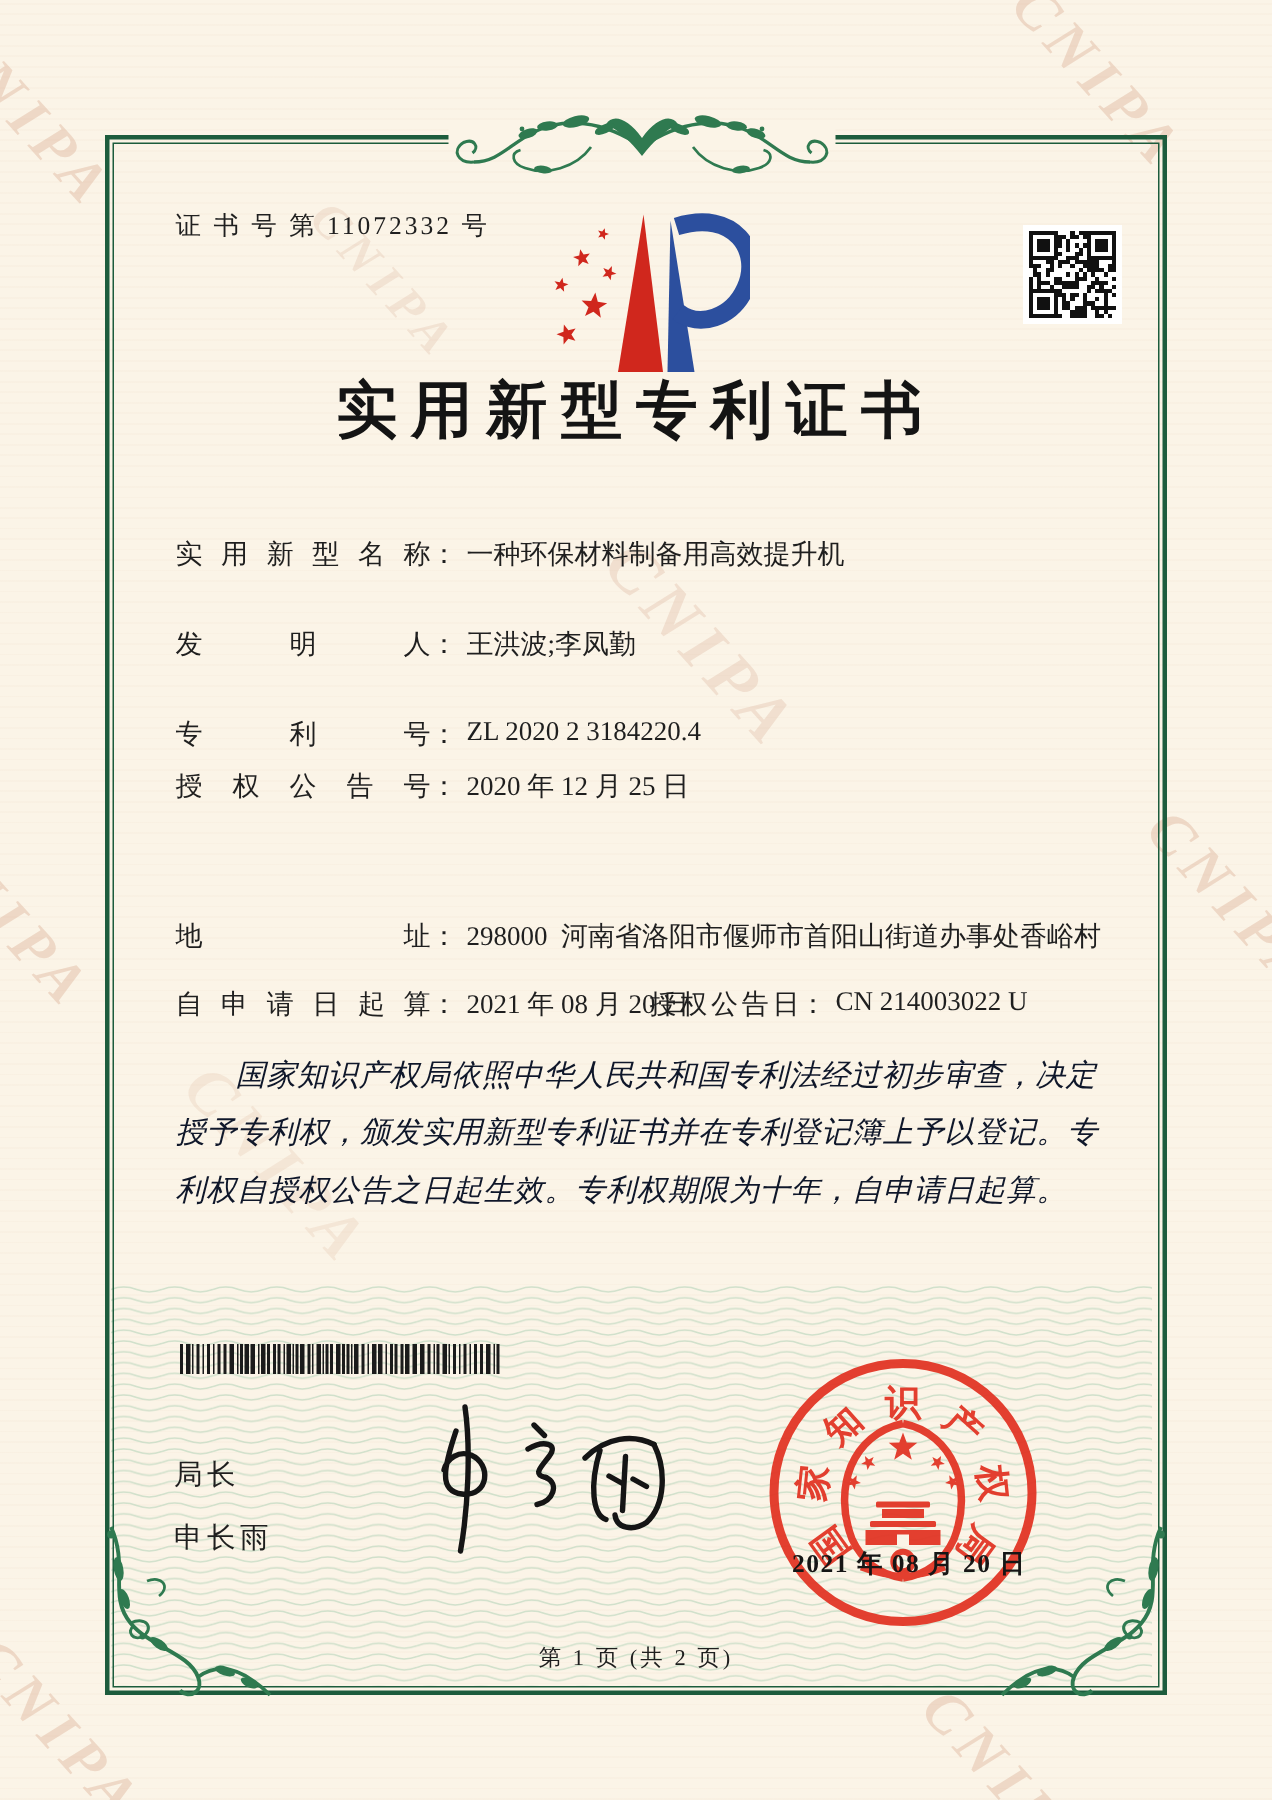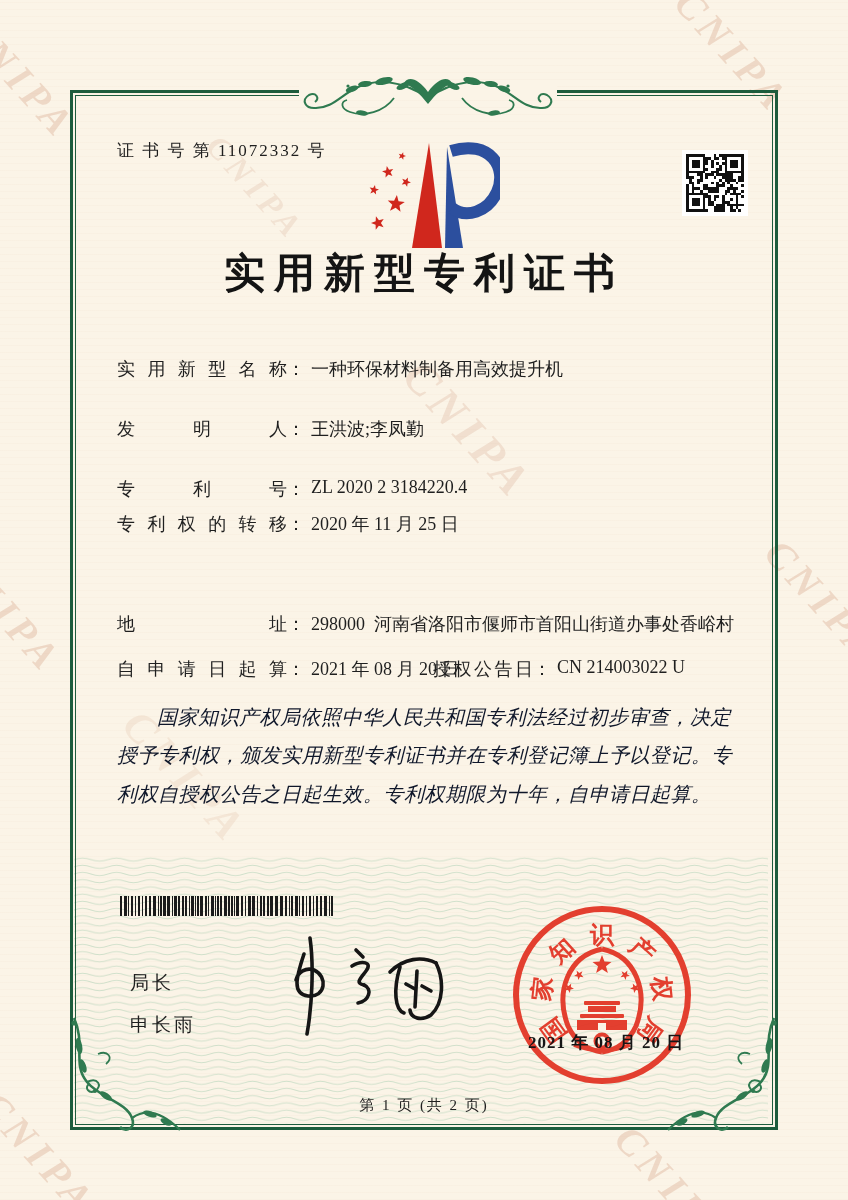--- a/index.html
+++ b/index.html
@@ -34,21 +34,21 @@
   .fvalue{display:inline-block;margin-left:6px;white-space:pre-wrap;vertical-align:top;}
   .grant2{position:absolute;left:316px;top:0;}
   
   .paras{position:absolute;left:117px;top:698px;width:616px;z-index:3;}
   .paras p{margin:0;font-style:italic;font-size:20px;line-height:1.92;text-indent:2em;
            letter-spacing:.5px;color:#0f172a;}
   
   #barcode{position:absolute;left:120px;top:896px;width:218px;height:20px;display:flex;z-index:3;}
   #barcode div{height:100%;background:#1b1b1b;}
   
-  .director,.director-name{position:absolute;left:116px;font-size:19px;letter-spacing:3px;z-index:3;margin-left:14px;}
+  .director,.director-name{position:absolute;left:116px;font-size:19px;letter-spacing:3px;z-index:3;}
   .director{top:970px;} .director-name{top:1012px;}
   .sig{position:absolute;left:252px;top:926px;z-index:3;}
   
   .seal{position:absolute;left:510px;top:903px;z-index:3;opacity:.93;}
   .ringch{font:700 24px "Liberation Serif",serif;fill:#e23222;text-anchor:middle;}
   .seal-date{position:absolute;left:528px;top:1031px;width:212px;font-size:17px;font-weight:600;
              letter-spacing:1px;color:#161616;z-index:4;white-space:pre-wrap;}
   .page-info{position:absolute;left:0;right:0;top:1096px;text-align:center;font-size:15px;
              letter-spacing:2px;z-index:3;}
   .foot-note{position:absolute;left:50%;transform:translateX(-50%);top:1139px;background:#fff;
@@ -300,21 +300,21 @@
   <div class="row" style="top:357px;">
     <span class="flabel">实用新型名称</span><span class="colon">：</span><span class="fvalue">一种环保材料制备用高效提升机</span>
   </div>
   <div class="row" style="top:417px;">
     <span class="flabel">发明人</span><span class="colon">：</span><span class="fvalue">王洪波;李凤勤</span>
   </div>
   <div class="row" style="top:477px;">
     <span class="flabel">专利号</span><span class="colon">：</span><span class="fvalue">ZL 2020 2 3184220.4</span>
   </div>
   <div class="row" style="top:512px;">
-    <span class="flabel">专利权的转移</span><span class="colon">：</span><span class="fvalue">2020 年 11 月 25 日</span>
+    <span class="flabel">授权公告号</span><span class="colon">：</span><span class="fvalue">2020 年 12 月 25 日</span>
   </div>
   <div class="row" style="top:612px;">
     <span class="flabel">地址</span><span class="colon">：</span><span class="fvalue">298000  河南省洛阳市偃师市首阳山街道办事处香峪村</span>
   </div>
   <div class="row" style="top:657px;">
     <span class="flabel">自申请日起算</span><span class="colon">：</span><span class="fvalue">2021 年 08 月 20 日</span>
     <span class="grant2">
       <span class="flabel2">授权公告日</span><span class="colon">：</span><span class="fvalue">CN 214003022 U</span>
     </span>
   </div>

